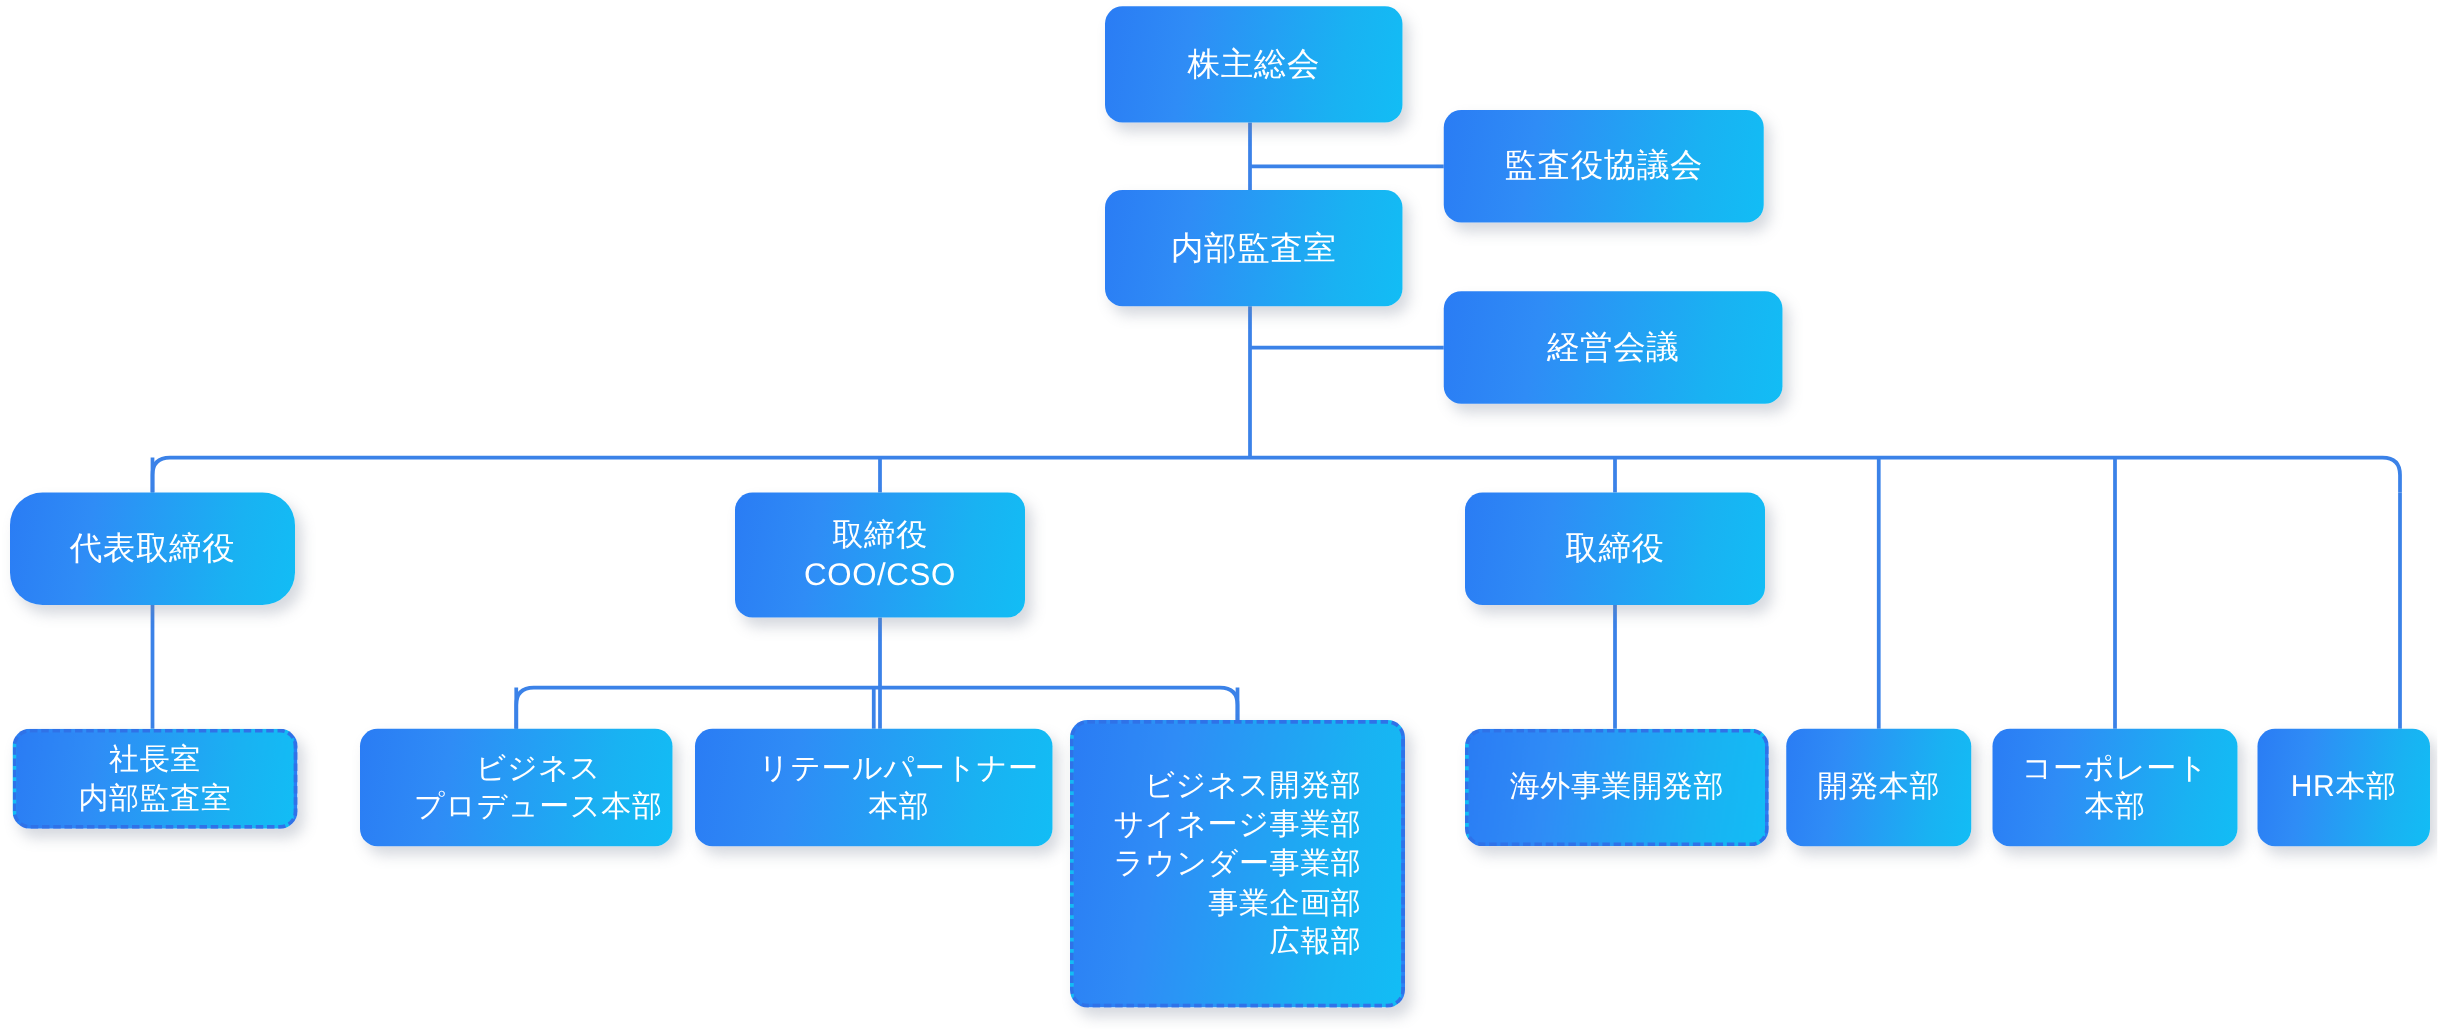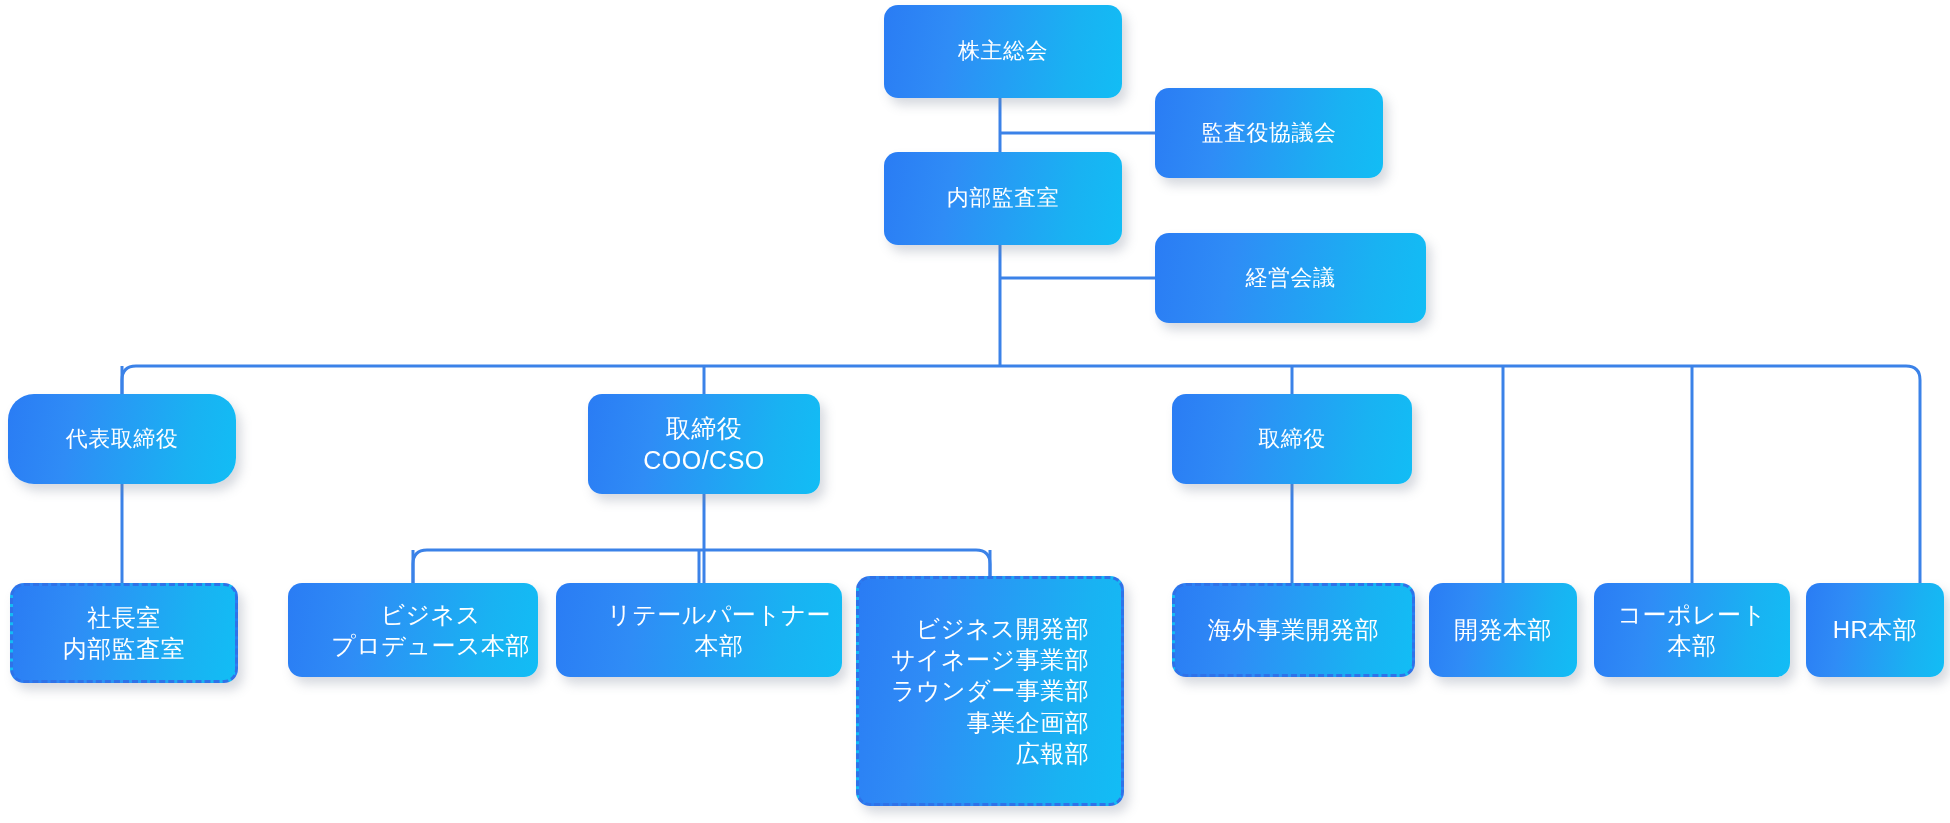--- a/index.html
+++ b/index.html
@@ -51,21 +51,21 @@
   }
   .node.dashed {
     border: 3px dashed #2f72e8;
     box-shadow: 5px 7px 11px rgba(120,130,150,0.30);
   }
   .node .label {
     white-space: pre-line;
     display: block;
     padding: 0 8px;
   }
-  .fs-26 { font-size: 22px; }
+  .fs-26 { font-size: 26px; }
   .fs-25 { font-size: 25px; }
   .fs-24 { font-size: 24px; }
 </style>
 </head>
 <body>
 
 <div id="chart-root">
 
   <svg id="connector-layer" viewBox="0 0 1950 823" width="1950" height="823" xmlns="http://www.w3.org/2000/svg">
     <g fill="none" stroke="#3b82e8" stroke-width="3" stroke-linecap="butt">
@@ -98,40 +98,40 @@
       <path d="M 990 550 L 990 576"></path>
 
       <path d="M 1292 484 L 1292 583"></path>
     </g>
   </svg>
 
   <div id="node-layer">
       <div class="node" style="left: 884px; top: 5px; width: 238px; height: 93px;">
         <span class="label fs-26">株主総会</span>
       </div>
-      <div class="node" style="left: 1155px; top: 88px; width: 228px; height: 90px;">
+      <div class="node" style="left: 1155px; top: 88px; width: 256px; height: 90px;">
         <span class="label fs-26">監査役協議会</span>
       </div>
       <div class="node" style="left: 884px; top: 152px; width: 238px; height: 93px;">
         <span class="label fs-26">内部監査室</span>
       </div>
       <div class="node" style="left: 1155px; top: 233px; width: 271px; height: 90px;">
         <span class="label fs-26">経営会議</span>
       </div>
       <div class="node" style="left: 8px; top: 394px; width: 228px; height: 90px; border-radius: 26px;">
         <span class="label fs-26">代表取締役</span>
       </div>
       <div class="node" style="left: 588px; top: 394px; width: 232px; height: 100px;">
         <span class="label fs-25">取締役
 COO/CSO</span>
       </div>
       <div class="node" style="left: 1172px; top: 394px; width: 240px; height: 90px;">
         <span class="label fs-26">取締役</span>
       </div>
-      <div class="node dashed" style="left: 10px; top: 583px; width: 228px; height: 100px;">
+      <div class="node dashed" style="left: 10px; top: 583px; width: 228px; height: 80px;">
         <span class="label fs-24">社長室
 内部監査室</span>
       </div>
       <div class="node" style="left: 288px; top: 583px; width: 250px; height: 94px; justify-content: flex-end;">
         <span class="label fs-24">ビジネス
 プロデュース本部</span>
       </div>
       <div class="node" style="left: 556px; top: 583px; width: 286px; height: 94px; padding-left: 40px;">
         <span class="label fs-24">リテールパートナー
 本部</span>

